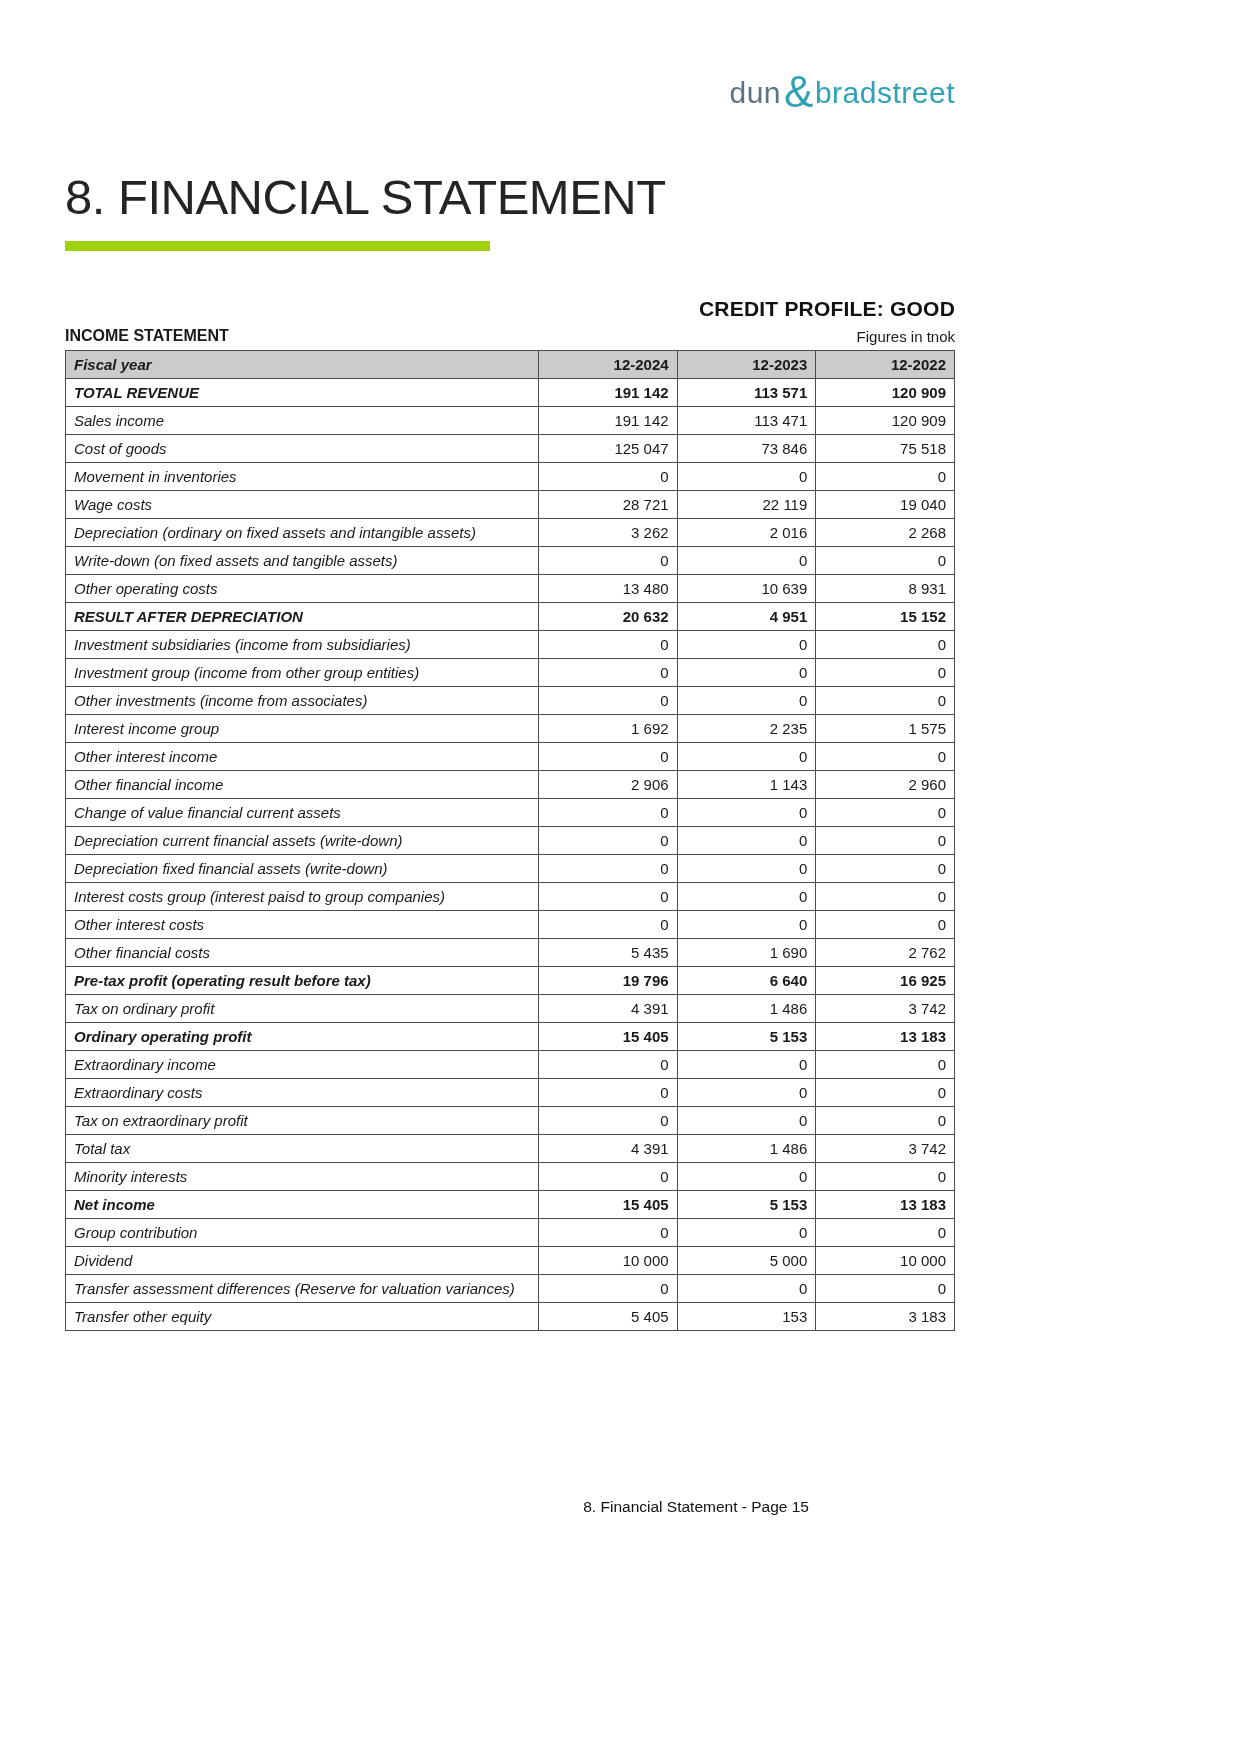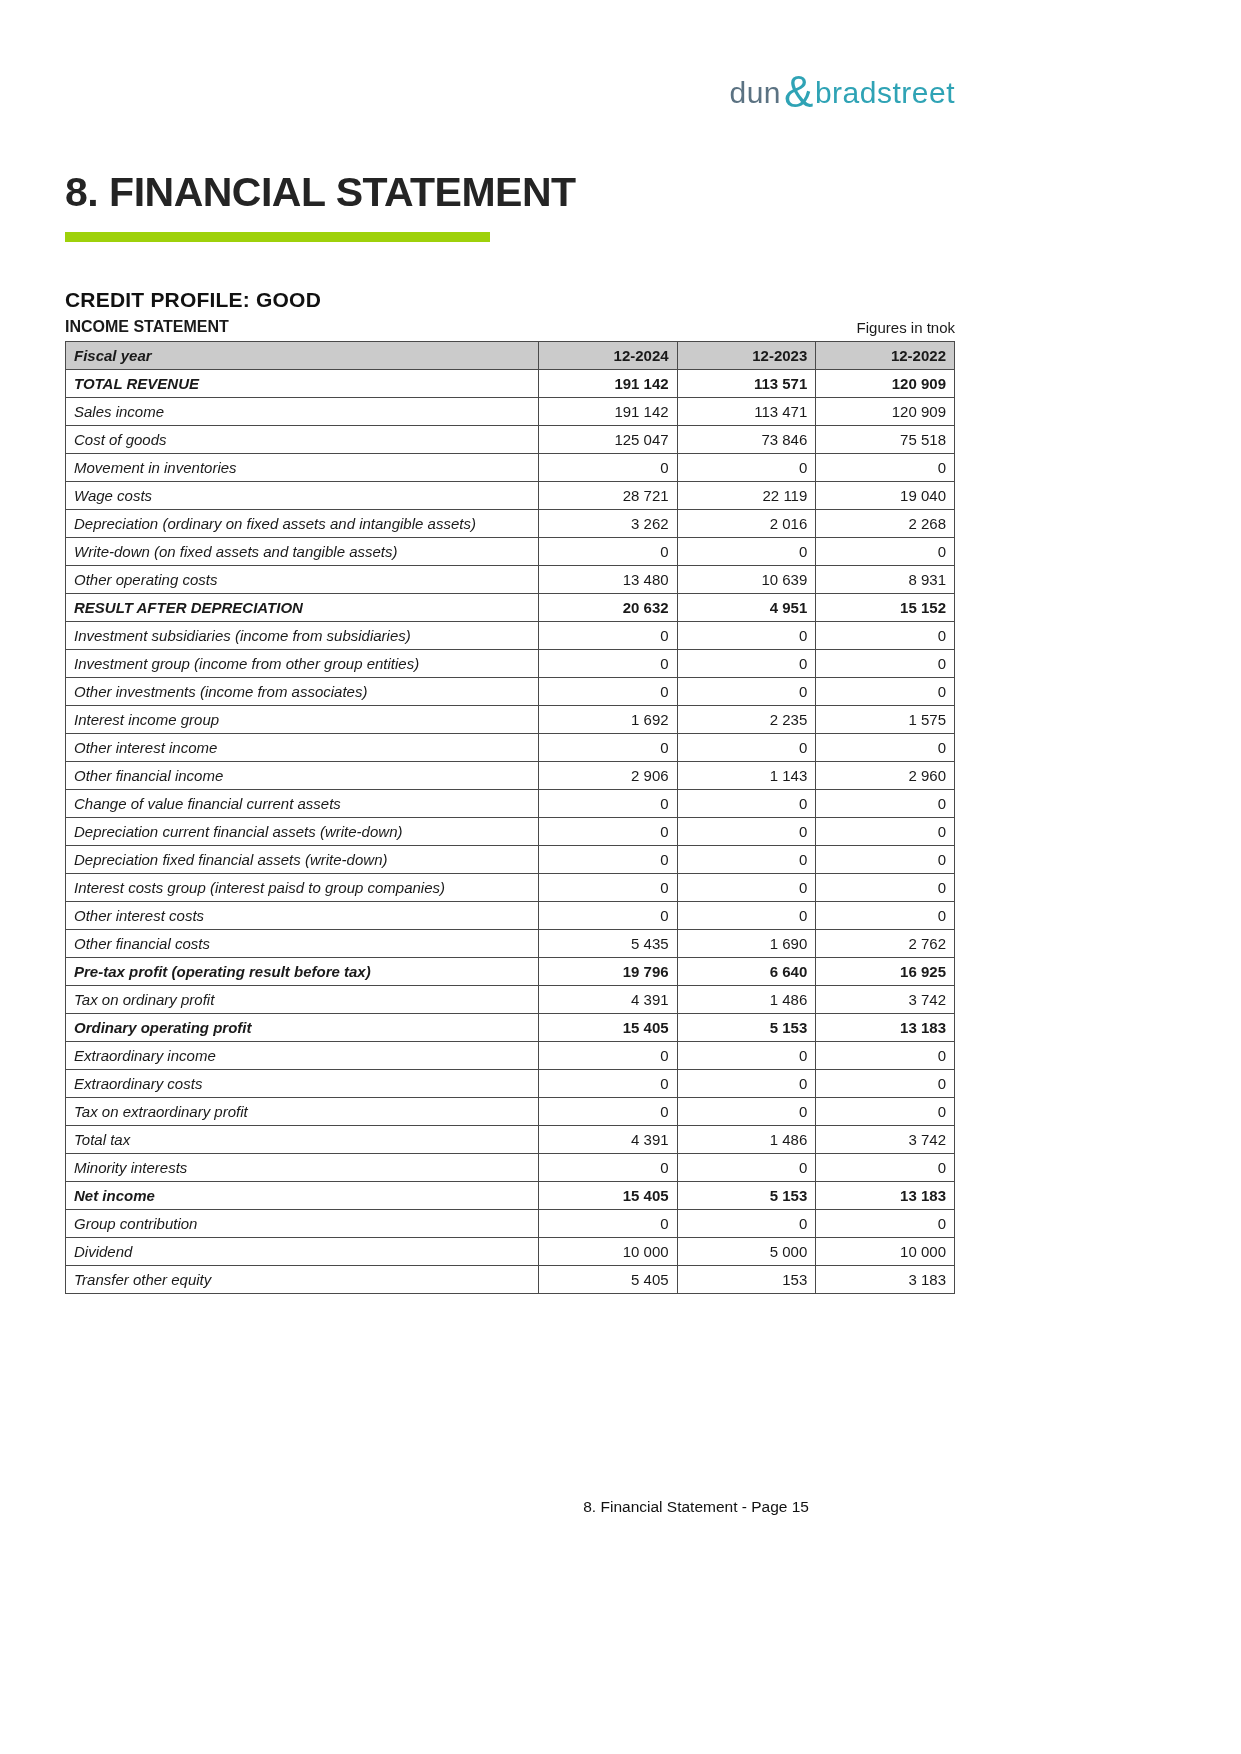--- a/index.html
+++ b/index.html
@@ -38,34 +38,34 @@
     color: var(--logo-teal);
     font-size: 44px;
     font-weight: 400;
     position: relative;
     top: 4px;
     margin: 0 1px 0 3px;
   }
   .logo-brad { color: var(--logo-teal); font-weight: 400; }
   .title {
     margin: 58px 0 0 0;
-    font-size: 41px;
-    font-weight: 700;
+    font-size: 49px;
+    font-weight: 400;
     letter-spacing: -0.5px;
     color: #242424;
   }
   .green-bar {
     margin-top: 16px;
     width: 425px;
     height: 10px;
     background: var(--accent);
   }
   .credit-profile {
     margin-top: 46px;
-    text-align: left;
+    text-align: right;
     font-size: 21px;
     font-weight: 700;
     color: #111111;
     letter-spacing: 0.2px;
   }
   .table-meta {
     margin-top: 6px;
     display: flex;
     justify-content: space-between;
     align-items: flex-end;
@@ -318,20 +318,26 @@
             <td class="value-cell">0</td>
             <td class="value-cell">0</td>
           </tr>
           <tr>
             <td class="label-cell">Dividend</td>
             <td class="value-cell">10 000</td>
             <td class="value-cell">5 000</td>
             <td class="value-cell">10 000</td>
           </tr>
           <tr>
+            <td class="label-cell">Transfer assessment differences (Reserve for valuation variances)</td>
+            <td class="value-cell">0</td>
+            <td class="value-cell">0</td>
+            <td class="value-cell">0</td>
+          </tr>
+          <tr>
             <td class="label-cell">Transfer other equity</td>
             <td class="value-cell">5 405</td>
             <td class="value-cell">153</td>
             <td class="value-cell">3 183</td>
           </tr>
         </tbody>
     </table>
 
   </div>
 

